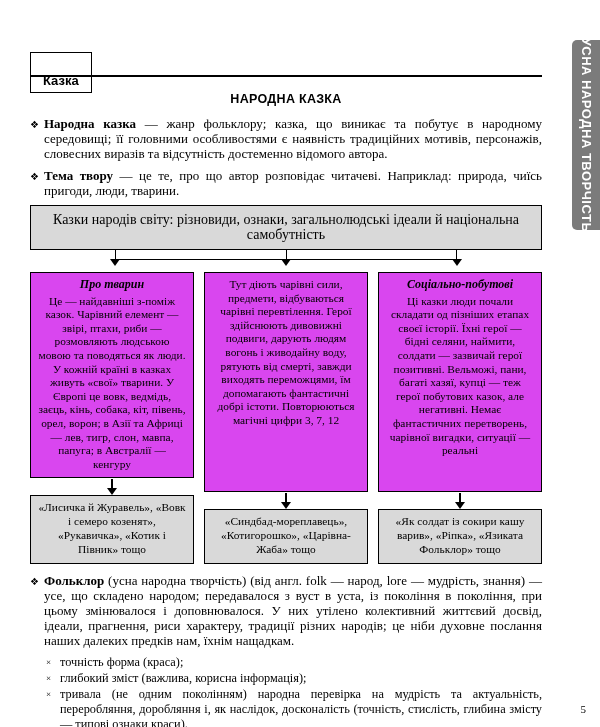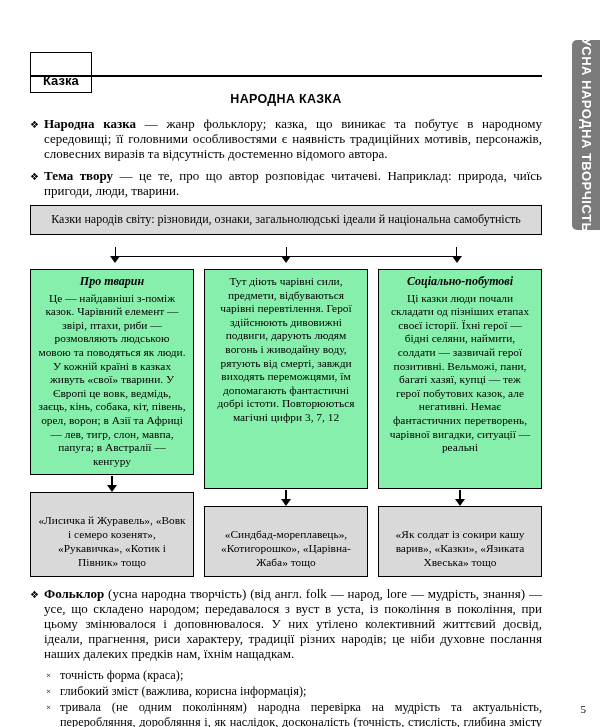--- a/index.html
+++ b/index.html
@@ -94,26 +94,26 @@
     flex: 1 1 auto;
     font-size: 13px;
     line-height: 15.2px;
     text-align: justify;
   }
   .bold-lead {
     font-weight: bold;
   }
   
   .topic-box {
-    margin: 7px 0 12px 0;
+    margin: 7px 0 0 0;
     border: 1.2px solid #000;
     background: #d9d9d9;
     padding: 6px 18px 7px 18px;
     text-align: center;
-    font-size: 12px;
+    font-size: 14px;
     line-height: 15px;
     position: relative;
   }
   .connector-wrap {
     position: relative;
     height: 22px;
   }
   .conn-h {
     position: absolute;
     top: 9px;
@@ -143,21 +143,21 @@
     gap: 10px;
     align-items: stretch;
   }
   .col {
     flex: 1 1 0;
     display: flex;
     flex-direction: column;
   }
   .col-box {
     border: 1.2px solid #000;
-    background: #86efac;
+    background: #d946ef;
     padding: 5px 7px 6px 7px;
     font-size: 11.4px;
     line-height: 13.6px;
     text-align: center;
     flex: 1 1 auto;
   }
   .col-head {
     font-family: "Liberation Serif", serif;
     font-weight: bold;
     font-style: italic;
@@ -168,21 +168,21 @@
   .arrow-col {
     display: flex;
     flex-direction: column;
     align-items: center;
     justify-content: center;
     height: 17px;
   }
   .example-box {
     border: 1.2px solid #000;
     background: #d9d9d9;
-    padding: 21px 7px 6px 7px;
+    padding: 5px 7px 6px 7px;
     font-size: 11.4px;
     line-height: 13.8px;
     text-align: center;
   }
   .sub-label {
     font-size: 12.3px;
     line-height: 15.2px;
     margin-top: 6px;
     text-indent: 16px;
   }
@@ -280,21 +280,21 @@
 
       <div class="col">
         <div class="col-box">
           <span class="col-head">Соціально-побутові</span>
           <span>Ці казки люди почали складати од пізніших етапах своєї історії. Їхні герої — бідні селяни, наймити, солдати — зазвичай герої позитивні. Вельможі, пани, багаті хазяї, купці — теж герої побутових казок, але негативні. Немає фантастичних перетворень, чарівної вигадки, ситуації — реальні</span>
         </div>
         <div class="arrow-col">
           <div style="width:1.2px;height:9px;background:#000;"></div>
           <div style="width:0;height:0;border-left:5px solid transparent;border-right:5px solid transparent;border-top:7px solid #000;"></div>
         </div>
-        <div class="example-box">«Як солдат із сокири кашу варив», «Казки», «Язиката Хвеська» тощо</div>
+        <div class="example-box">«Як солдат із сокири кашу варив», «Ріпка», «Язиката Фольклор» тощо</div>
       </div>
 
     </div>
 
     <div class="bullet-row" style="margin-top:9px;">
       <div class="flower">❖</div>
       <div class="bullet-text"><span class="bold-lead">Фольклор</span><span> (усна народна творчість) (від англ. folk — народ, lore — мудрість, знання) — усе, що складено народом; передавалося з вуст в уста, із покоління в покоління, при цьому змінювалося і доповнювалося. У них утілено колективний життєвий досвід, ідеали, прагнення, риси характеру, традиції різних народів; це ніби духовне послання наших далеких предків нам, їхнім нащадкам.</span></div>
     </div>
 
 

